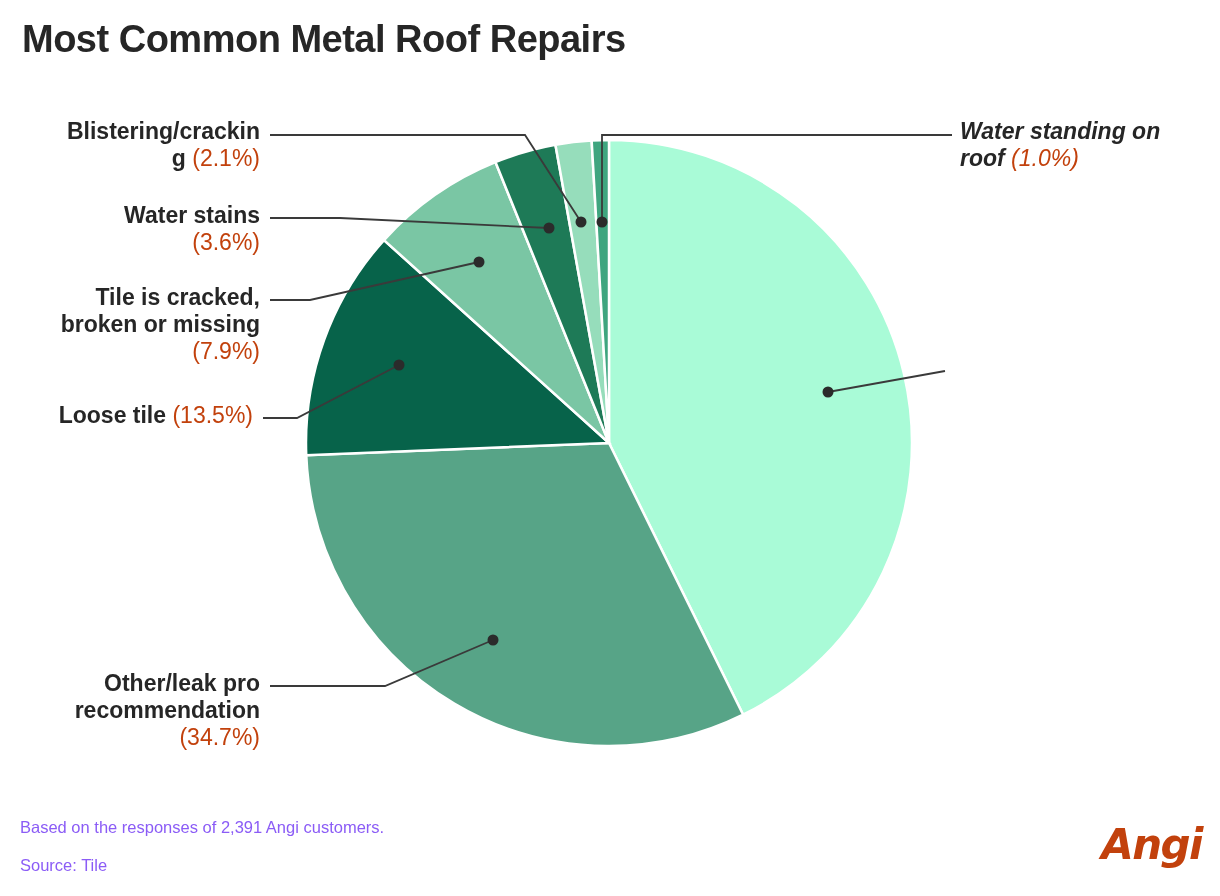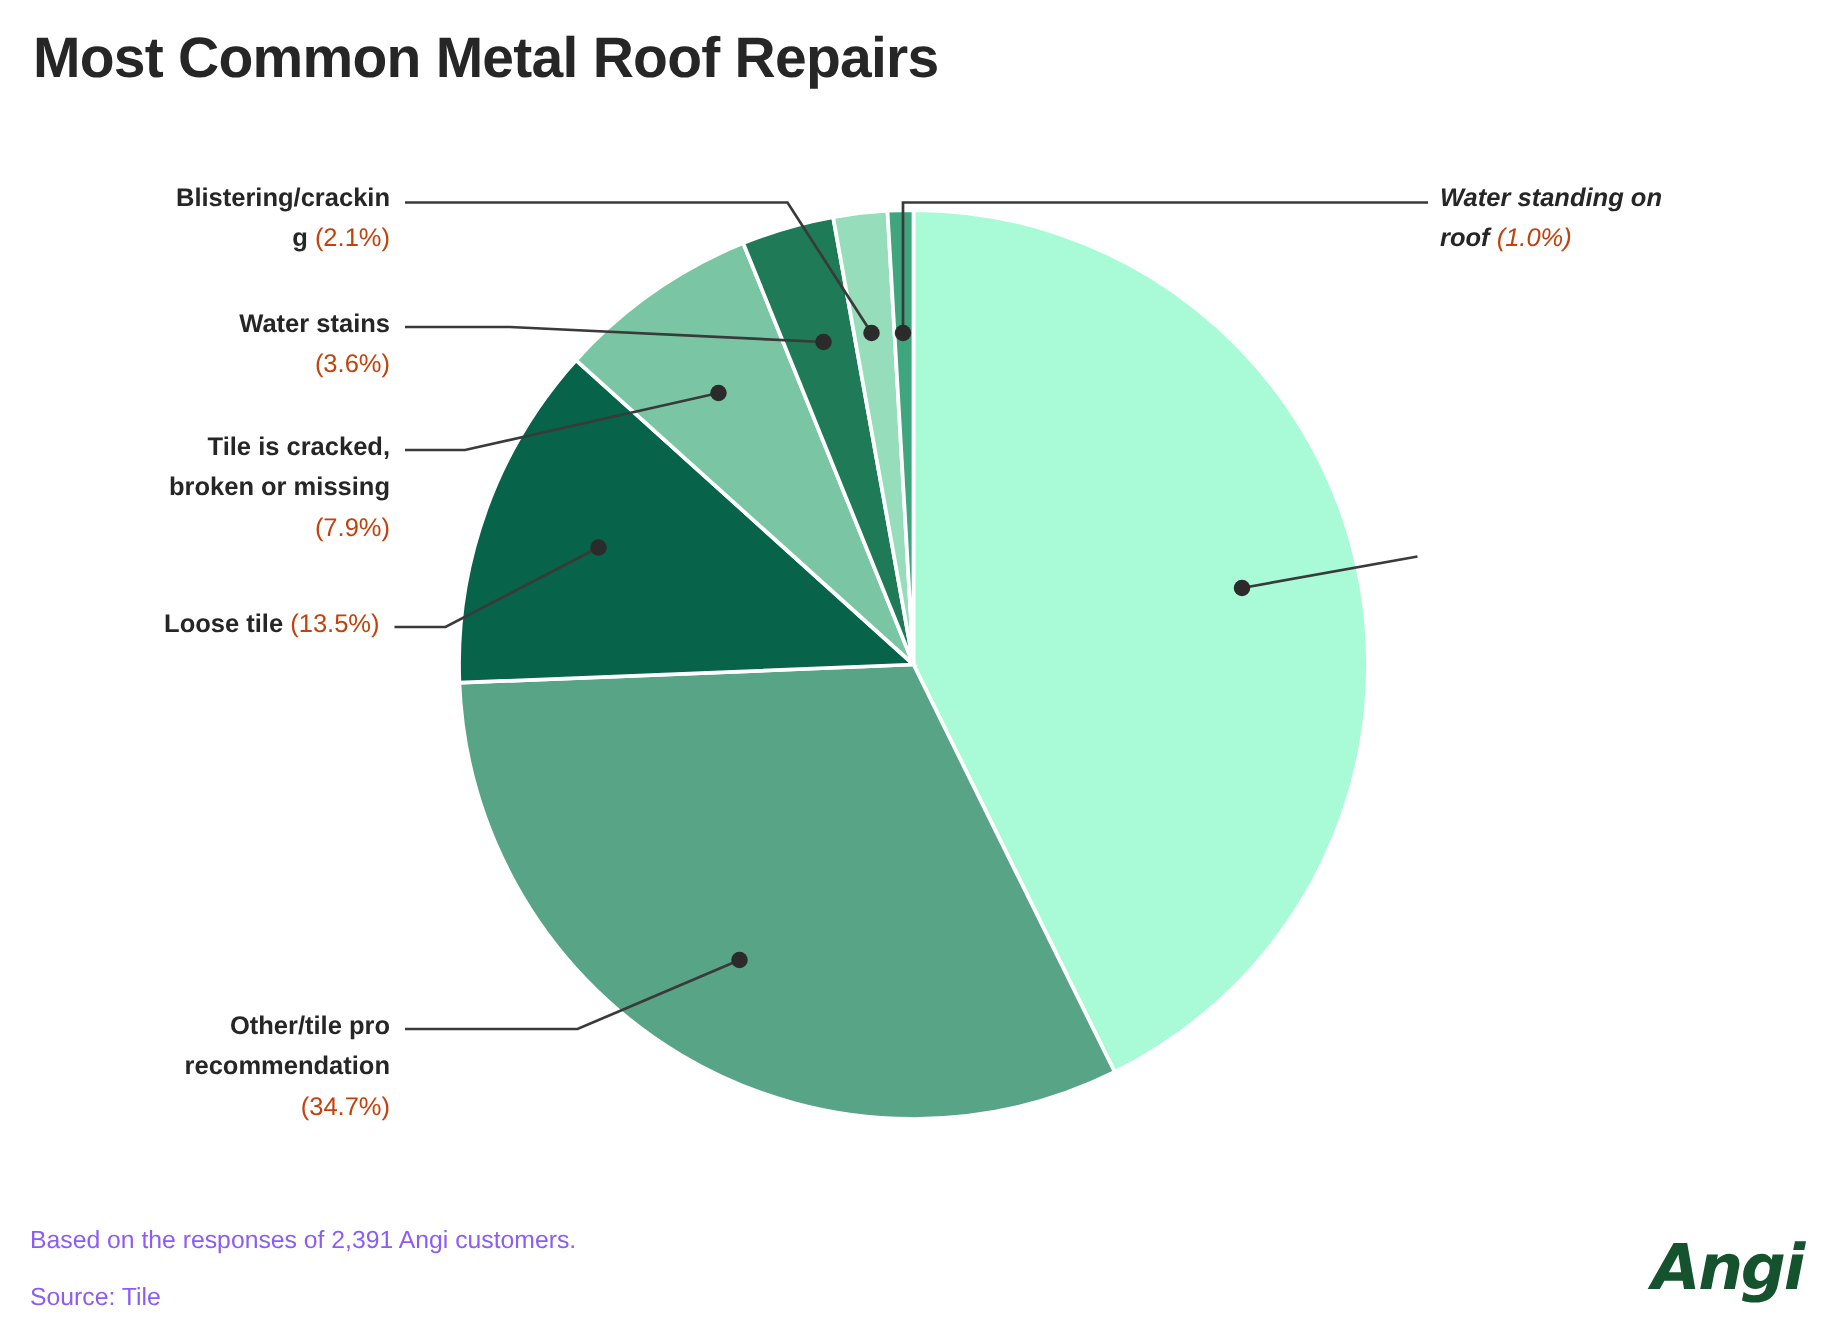--- a/index.html
+++ b/index.html
@@ -30,21 +30,21 @@
     white-space: nowrap;
     text-align: center;
   }
   svg.pie-svg {
     position: absolute;
     left: 0;
     top: 0;
   }
   .label {
     position: absolute;
-    font-size: 17px;
+    font-size: 23px;
     line-height: 27px;
     color: #262626;
   }
   .label .nm {
     font-weight: bold;
   }
   .label .pct {
     font-weight: normal;
     color: #c2410c;
   }
@@ -62,21 +62,21 @@
   .footnote.l2 { top: 856px; }
 
   .logo {
     position: absolute;
     right: 18px;
     top: 824px;
     font-size: 42px;
     font-weight: bold;
     font-style: italic;
     letter-spacing: -1.5px;
-    color: #14532d;
+    color: #c2410c;
     font-family: "DejaVu Sans", sans-serif;
     line-height: 1;
   }
 </style>
 </head>
 <body>
 
 <div id="chart-root">
 
   <div class="title">Most Common Metal Roof Repairs</div>
@@ -132,21 +132,21 @@
     <span class="nm">broken or missing</span><br>
     <span class="pct">(7.9%)</span>
   </div>
 
   <div class="label left" style="left:10px; top:402px; width:243px;">
     <span class="nm">Loose tile</span>
     <span class="pct">(13.5%)</span>
   </div>
 
   <div class="label left" style="left:10px; top:670px; width:250px;">
-    <span class="nm">Other/tile pro</span><br>
+    <span class="nm">Other/leak pro</span><br>
     <span class="nm">recommendation</span><br>
     <span class="pct">(34.7%)</span>
   </div>
 
   <div class="label right" style="left:960px; top:118px; width:255px;">
     <span class="nm">Water standing on</span><br>
     <span class="nm">roof</span>
     <span class="pct">(1.0%)</span>
   </div>
 

